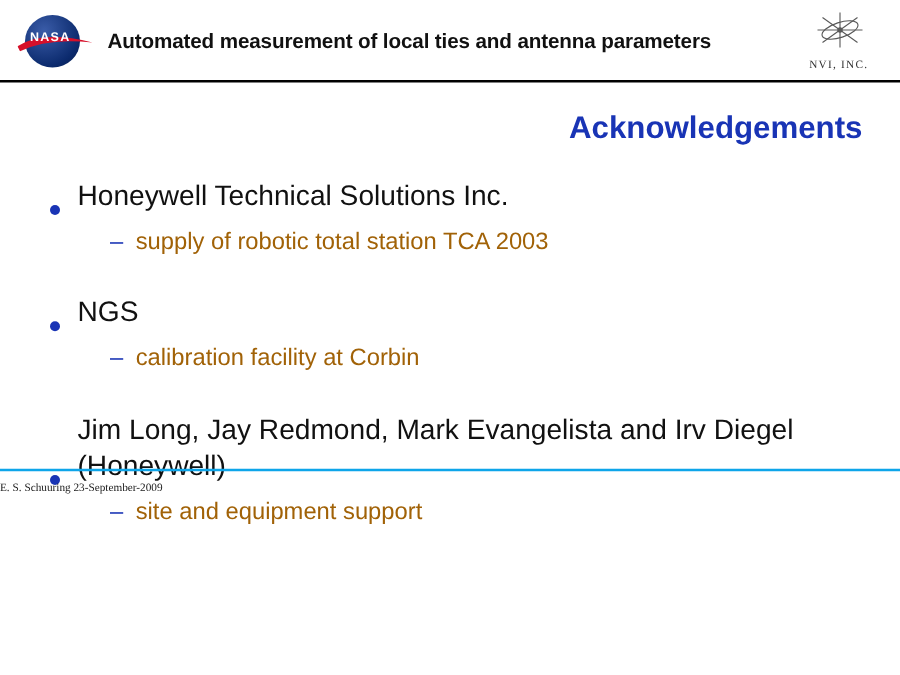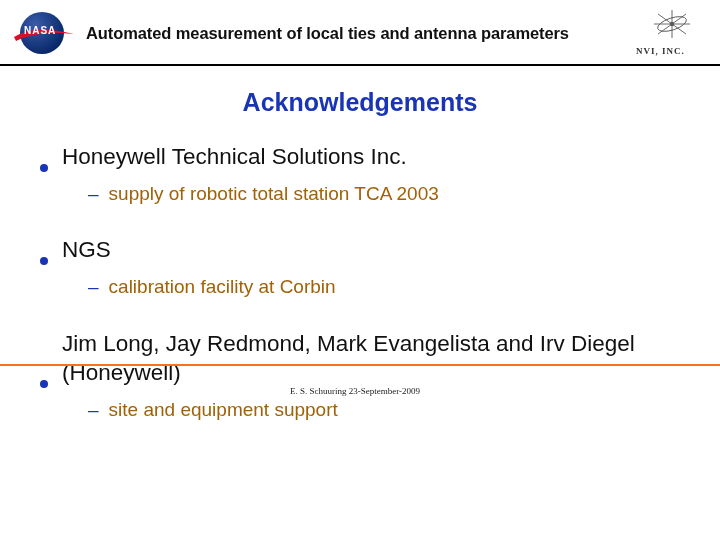--- a/index.html
+++ b/index.html
@@ -22,48 +22,48 @@
   .nasa-text {
     position: absolute; left: 10px; top: 17px; color: #fff; font-size: 10px;
     font-weight: 900; letter-spacing: 1px; font-family: Arial, sans-serif;
   }
   .header-title {
     flex: 1 1 auto; font-size: 16.5px; color: #111; font-family: Arial, sans-serif;
     letter-spacing: -0.1px;
     font-weight: bold;
   }
   .nvi-logo {
-    width: 70px; height: 50px; position: relative; flex: 0 0 auto; text-align: left; font-weight: bold;
+    width: 70px; height: 50px; position: relative; flex: 0 0 auto; text-align: center;
   }
   .nvi-star { position: absolute; left: 14px; top: 0; width: 44px; height: 32px; }
   .nvi-text {
     position:absolute; bottom:2px; left:0; right:0; font-size:9px; letter-spacing:1px;
     font-family: "Times New Roman", serif; color:#333;
   }
   .body { padding: 22px 30px 0 30px; }
   .slide-title {
-    text-align: center; color: #1934b5; font-size: 25px; font-weight: 700;
+    text-align: right; color: #1934b5; font-size: 25px; font-weight: 700;
     margin-bottom: 26px; font-family: Verdana, Arial, sans-serif;
   }
   ul.lvl1 { list-style: none; padding-left: 10px; }
   ul.lvl1 > li { margin-bottom: 30px; }
   .bullet-row { display: flex; align-items: flex-end; gap: 14px; }
   .disc {
     width: 8px; height: 8px; border-radius: 50%; background: #1934b5;
     margin-top: 11px; flex: 0 0 auto;
   }
   .lvl1-text { font-size: 22.5px; color: #111; line-height: 1.28; font-family: Verdana, Arial, sans-serif; }
   ul.lvl2 { list-style: none; padding-left: 48px; margin-top: 10px; }
   .dash-row { display: flex; align-items: flex-start; gap: 10px; }
   .dash { color: #1934b5; font-size: 19px; line-height: 1.3; flex: 0 0 auto; font-weight: 400; }
   .lvl2-text { font-size: 19px; color: #a16207; line-height: 1.3; font-family: Verdana, Arial, sans-serif; }
   .footer {
     position: absolute; bottom: 6px; left: 0; right: 0;
-    border-top: 2px solid #f97316; padding: 14px 10px 0 0;
-    text-align: center;
+    border-top: 2px solid #0ea5e9; padding: 3px 10px 0 0;
+    text-align: left;
   }
   .footer-text {
     font-size: 9px; color: #222; font-family: "Times New Roman", serif;
   }
 </style>
 </head>
 <body>
 
 <div class="slide">
 

